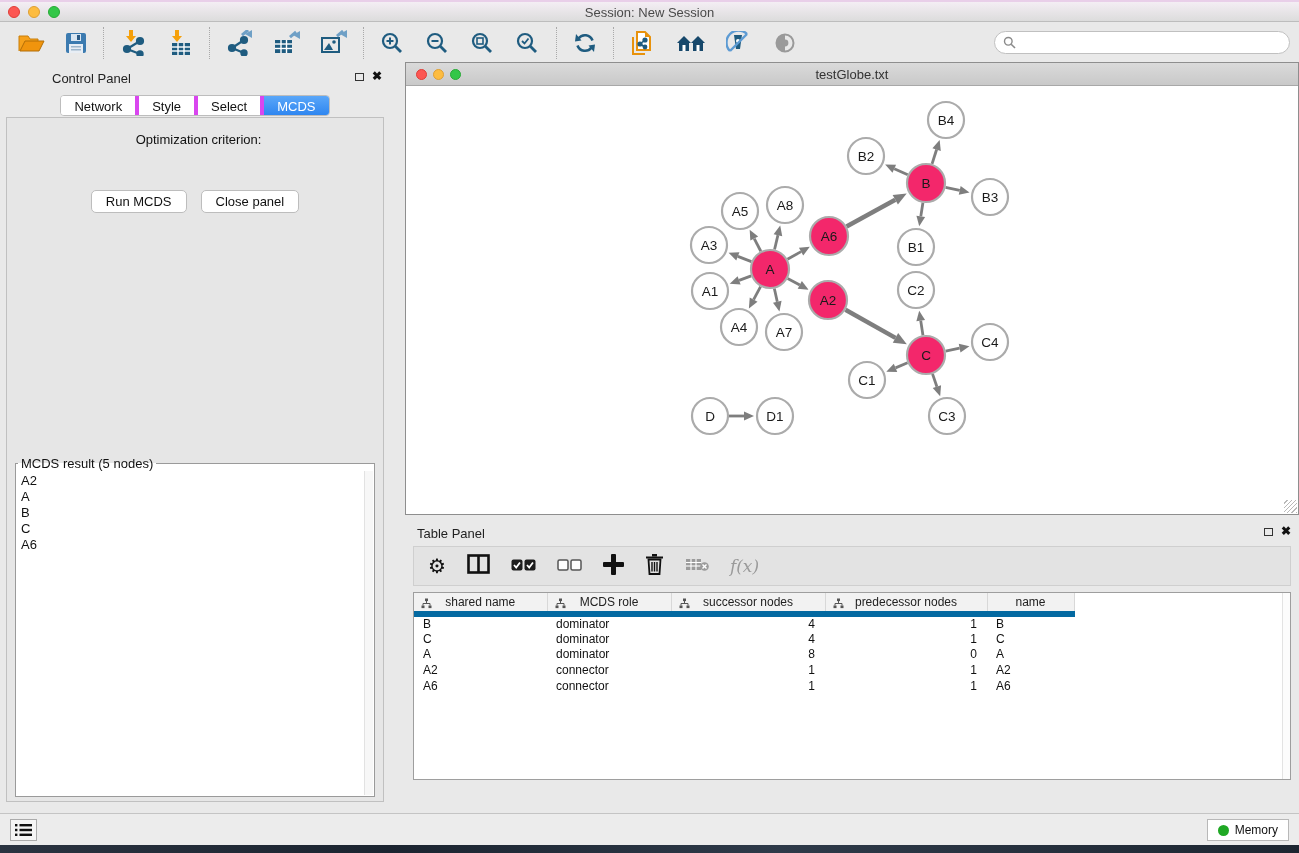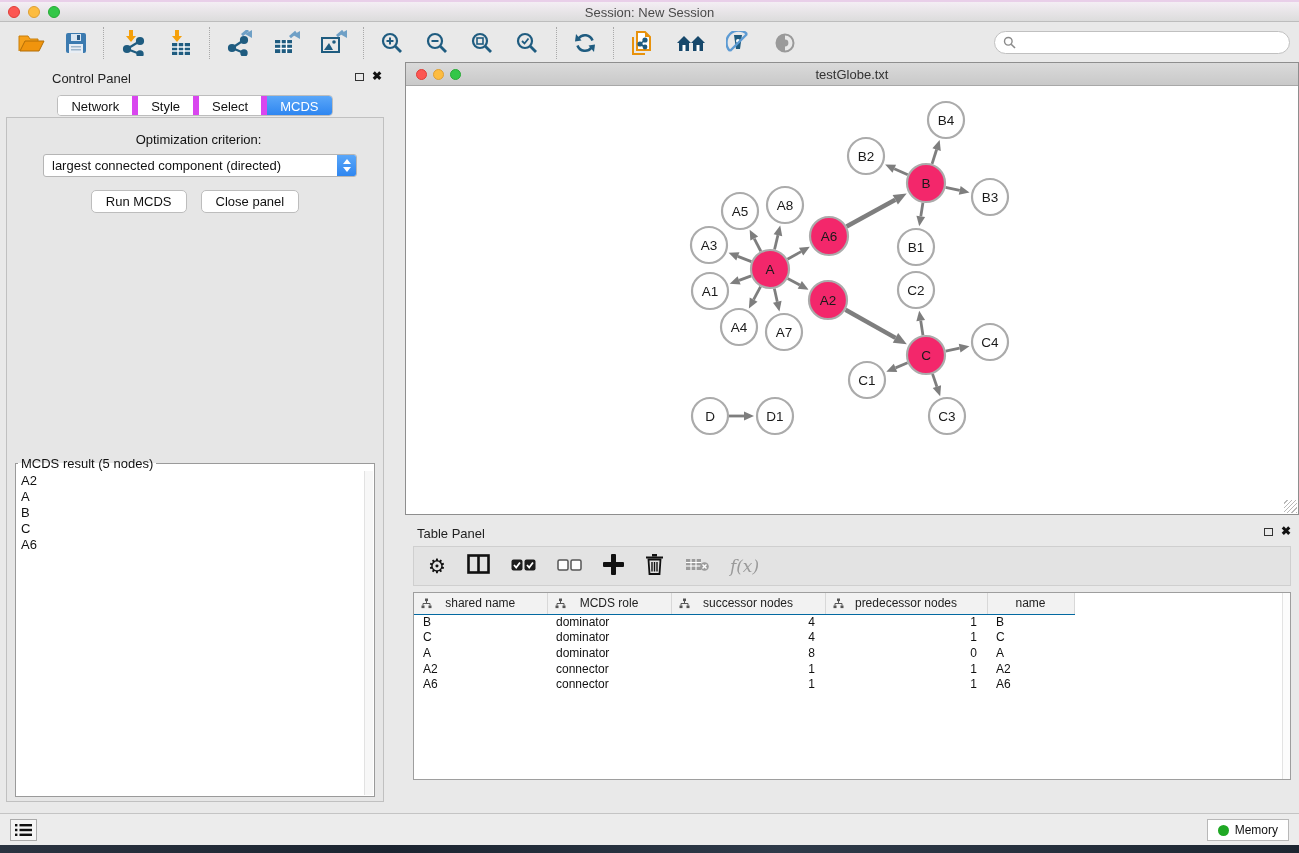--- a/index.html
+++ b/index.html
@@ -34,21 +34,21 @@
   .control-panel { position:absolute; left:0; top:64px; width:390px; height:749px;padding-left:40px; }
   .panel-head { position:relative; height:26px; }
   .panel-head .ptitle { position:absolute; left:12px; top:7px; font-size:13px; color:#222; }
   .float-ic { position:absolute; right:26px; top:9px; width:9px; height:8px;
     border:1.5px solid #333; }
   .close-ic { position:absolute; right:8px; top:5px; font-size:12px; color:#111; font-weight:bold; }
   .seg-row { position:absolute; left:0; right:0; top:31px; display:flex; justify-content:center; }
   .segctl { display:inline-flex; border:1px solid #bdbdbd; border-radius:4px;
     overflow:hidden; background:#fff; height:21px; }
   .seg { padding:2px 13px; font-size:13px; color:#111; background:#fff;
-    border-left:6px solid #d946ef; line-height:17px; white-space:nowrap; }
+    border-left:4px solid #d946ef; line-height:17px; white-space:nowrap; }
   .seg:first-child { border-left:none; }
   .seg.active { background:linear-gradient(#5aa7f9,#2f86f0); color:#fff; }
   .cp-content { position:absolute; left:6px; right:6px; top:53px; bottom:11px;
     background:#e6e6e6; border:1px solid #c0c0c0; }
   .opt-label { position:absolute; left:7px; right:0; top:14px; text-align:center;
     font-size:13px; color:#111; }
   .select { position:absolute; left:36px; top:36px; width:314px; height:23px;
     background:#fff; border:1px solid #b5b5b5; border-radius:3px;
     display:flex; align-items:center; }
   .select .val { flex:1; font-size:13px; padding-left:8px; color:#111; white-space:nowrap; }
@@ -91,21 +91,21 @@
   
   .table-panel { position:absolute; left:405px; top:519px; width:894px; height:294px; }
   .tp-toolbar { position:absolute; left:8px; right:8px; top:27px; height:40px;
     background:#e3e3e3; border:1px solid #cfcfcf;
     display:flex; align-items:center; gap:21px; padding-left:14px; }
   .gear { font-size:20px; color:#111; line-height:20px; }
   .fx { font-family:"DejaVu Serif", serif; font-style:italic; font-size:17px; color:#9a9a9a; }
   .tbl-wrap { position:absolute; left:8px; right:8px; top:73px; height:188px;
     background:#fff; border:1px solid #9e9e9e; overflow:hidden; }
   table.data { border-collapse:collapse; table-layout:fixed; width:660px; font-size:12px; }
-  table.data th { background:#f2f2f2; border-bottom:1px solid #0369a1;
+  table.data th { background:#f2f2f2; border-bottom:6px solid #0369a1;
     border-right:1px solid #d8d8d8; height:21px; font-weight:normal; color:#222;
     text-align:center; position:relative; }
   table.data th .thlbl { vertical-align:1px; }
   table.data th svg { position:absolute; left:7px; top:5px; }
   table.data td { height:15.6px; color:#111; white-space:nowrap; overflow:hidden; }
   td.al { text-align:left; padding-left:9px; }
   td.ar { text-align:right; padding-right:10px; }
   .tbl-vtrack { position:absolute; right:0; top:0; bottom:0; width:8px;
     background:#fcfcfc; border-left:1px solid #e3e3e3; }
   .tp-tabs { position:absolute; left:0; right:0; top:268px; display:flex; justify-content:center; }
@@ -319,24 +319,20 @@
   <div class="seg-row">
     <div class="segctl" id="cp-tabs">
         <span class="seg">Network</span>
         <span class="seg">Style</span>
         <span class="seg">Select</span>
         <span class="seg active">MCDS</span>
       </div>
   </div>
   <div class="cp-content">
     <div class="opt-label">Optimization criterion:</div>
-    <div class="select">
-      <span class="val">largest connected component (directed)</span>
-      <span class="spinner"></span>
-    </div>
     <div class="btn-row">
       <button class="mac-btn">Run MCDS</button>
       <button class="mac-btn">Close panel</button>
     </div>
     <fieldset class="result-box">
       <legend>MCDS result (5 nodes)</legend>
       <div class="result-list" id="result-list">
           <div class="result-item">A2</div>
           <div class="result-item">A</div>
           <div class="result-item">B</div>

